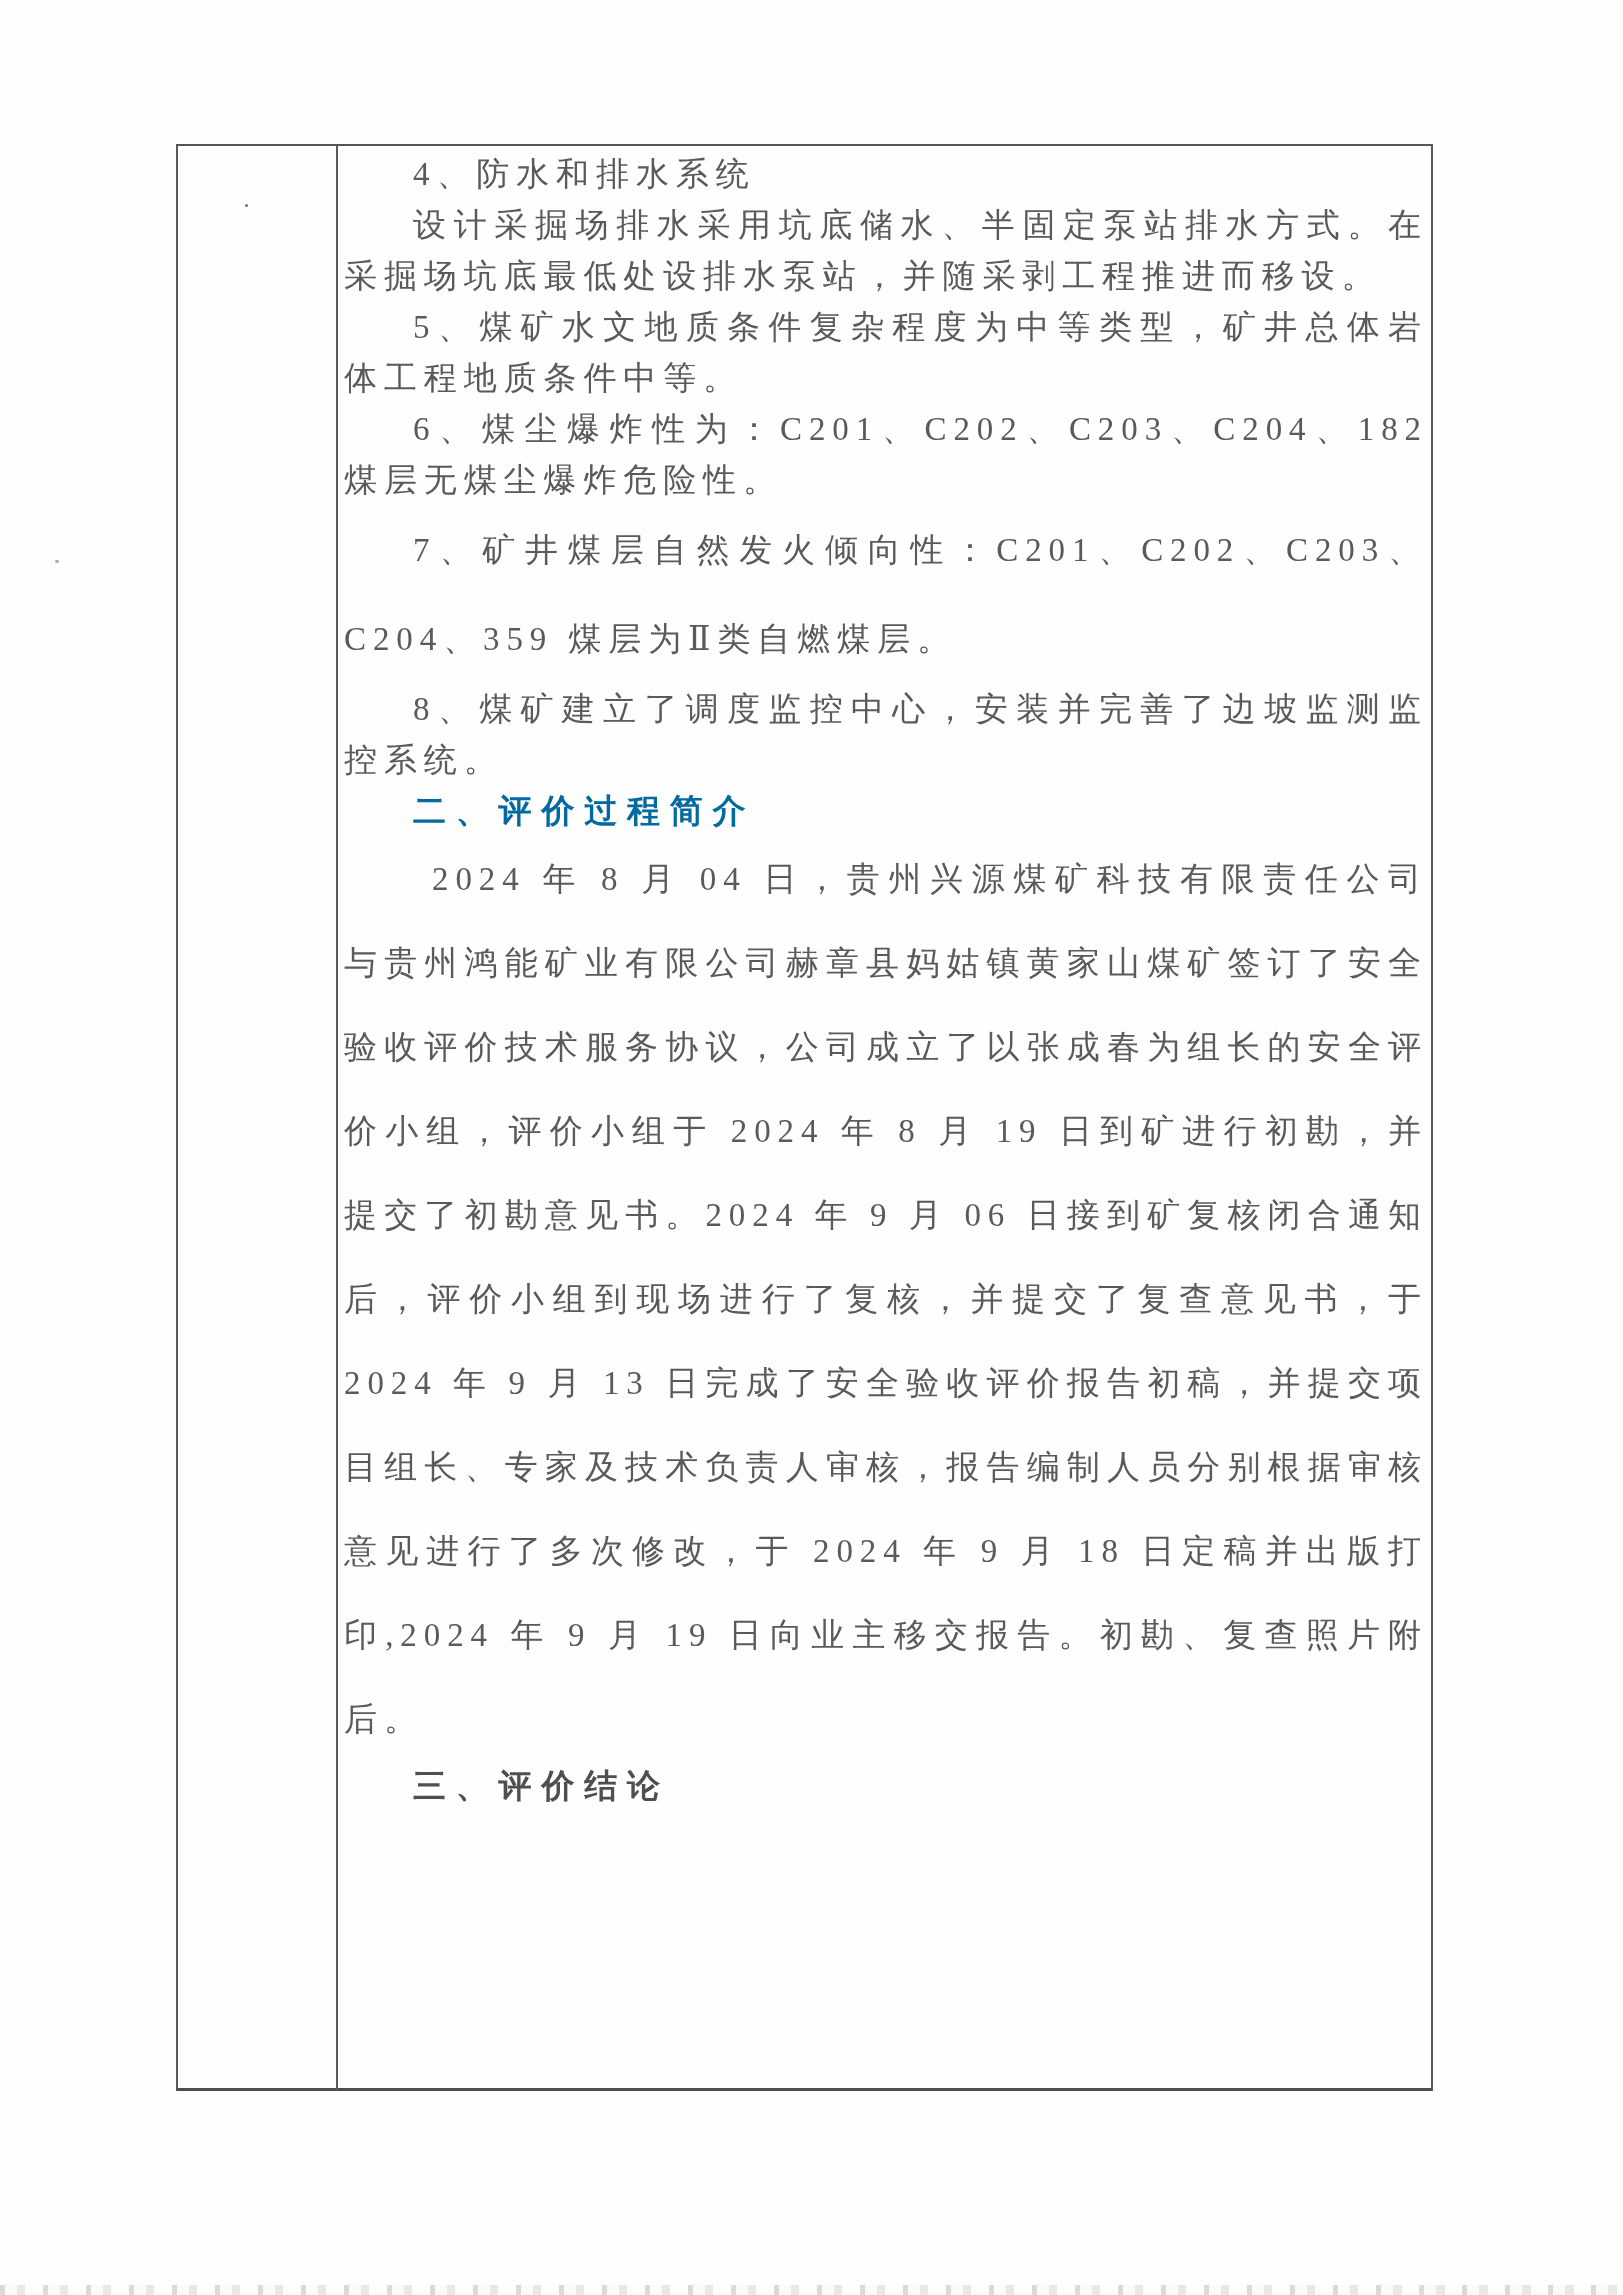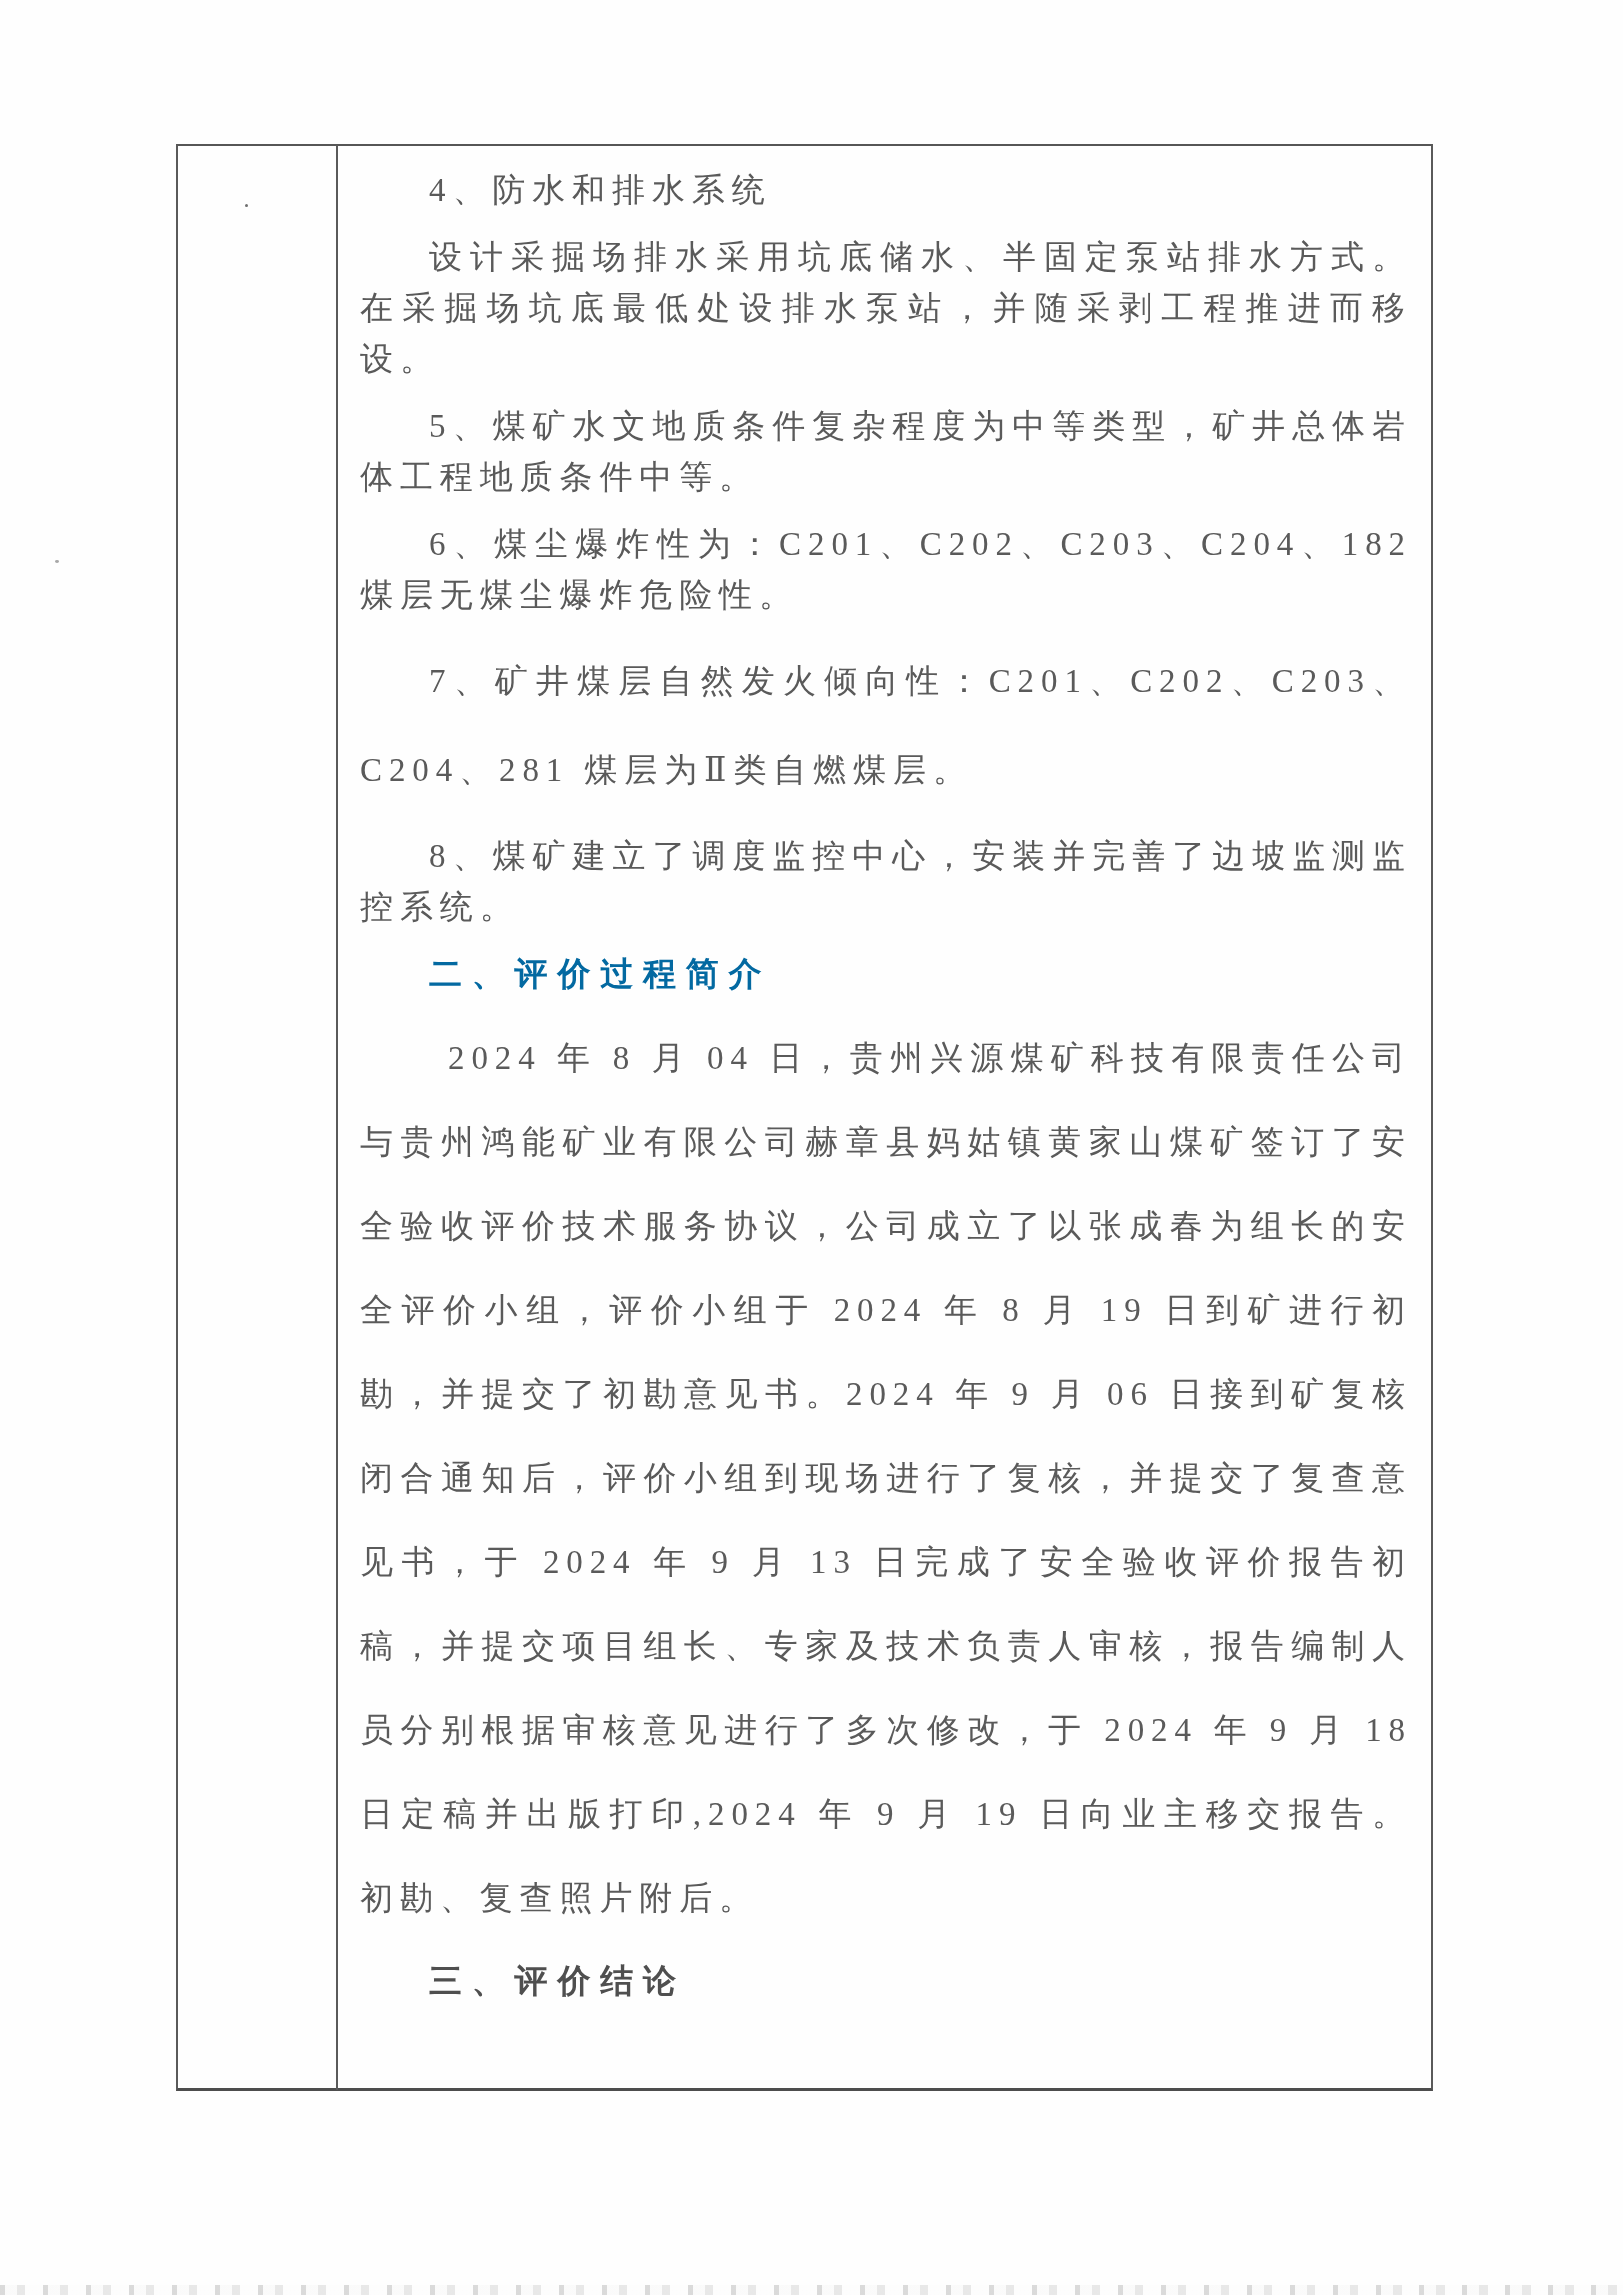--- a/index.html
+++ b/index.html
@@ -52,21 +52,21 @@
   .content {
     position: absolute;
     left: 344px;
     top: 149px;
     width: 1084px;
     color: #5a5a5a;
     font-size: 33px;
     letter-spacing: 6.9px;
   }
   .content p {
-    margin: 16px;
+    margin: 0;
     text-align: justify;
   }
   .p-tight   { line-height: 51px; text-indent: 69px; }
   .p-item7   { line-height: 89px; text-indent: 69px; }
   .p-item8   { line-height: 51px; margin-top: 6.4px; text-indent: 69px; }
   .heading-2 { line-height: 51px; margin-top: 0;   text-indent: 69px;
                font-weight: bold; color: #0369a1; letter-spacing: 9.8px; }
   .heading-3 { line-height: 51px; margin-top: 16.7px; text-indent: 69px;
                font-weight: bold; color: #4f4f4f; letter-spacing: 9.8px; font-family: Liberation Serif, serif; }
   .p-long    { line-height: 84px; margin-top: 11.8px; text-indent: 88px; }
@@ -119,21 +119,21 @@
   <div class="content">
 
     <p class="p-tight">4、防水和排水系统</p>
 
     <p class="p-tight">设计采掘场排水采用坑底储水、半固定泵站排水方式。在采掘场坑底最低处设排水泵站，并随采剥工程推进而移设。</p>
 
     <p class="p-tight">5、煤矿水文地质条件复杂程度为中等类型，矿井总体岩体工程地质条件中等。</p>
 
     <p class="p-tight">6、煤尘爆炸性为：C201、C202、C203、C204、182 煤层无煤尘爆炸危险性。</p>
 
-    <p class="p-item7">7、矿井煤层自然发火倾向性：C201、C202、C203、C204、281 煤层为Ⅱ类自燃煤层。</p>
+    <p class="p-item7">7、矿井煤层自然发火倾向性：C201、C202、C203、C204、359 煤层为Ⅱ类自燃煤层。</p>
 
     <p class="p-item8">8、煤矿建立了调度监控中心，安装并完善了边坡监测监控系统。</p>
 
     <p class="heading-2">二、评价过程简介</p>
 
     <p class="p-long">2024 年 8 月 04 日，贵州兴源煤矿科技有限责任公司与贵州鸿能矿业有限公司赫章县妈姑镇黄家山煤矿签订了安全验收评价技术服务协议，公司成立了以张成春为组长的安全评价小组，评价小组于 2024 年 8 月 19 日到矿进行初勘，并提交了初勘意见书。2024 年 9 月 06 日接到矿复核闭合通知后，评价小组到现场进行了复核，并提交了复查意见书，于 2024 年 9 月 13 日完成了安全验收评价报告初稿，并提交项目组长、专家及技术负责人审核，报告编制人员分别根据审核意见进行了多次修改，于 2024 年 9 月 18 日定稿并出版打印,2024 年 9 月 19 日向业主移交报告。初勘、复查照片附后。</p>
 
     <p class="heading-3">三、评价结论</p>
 
 

